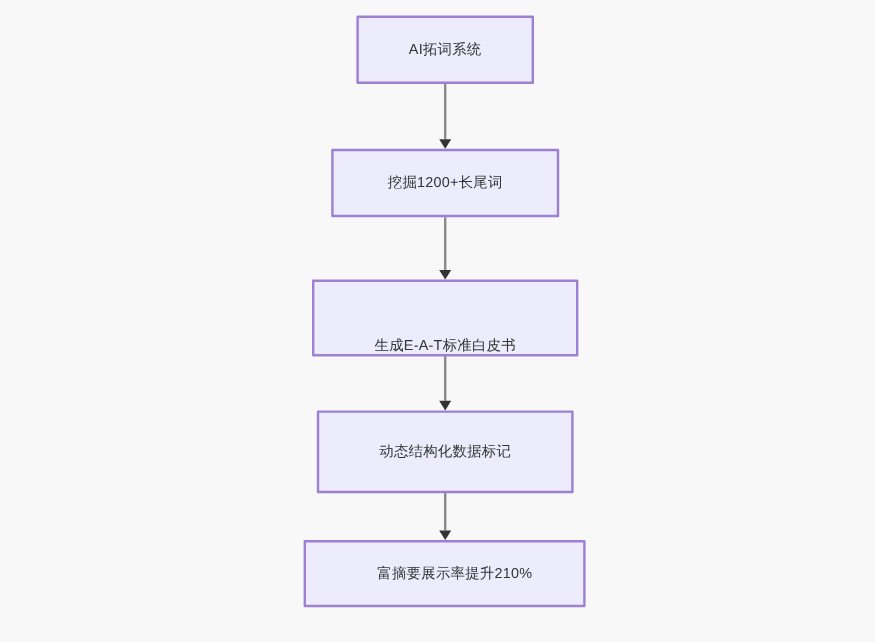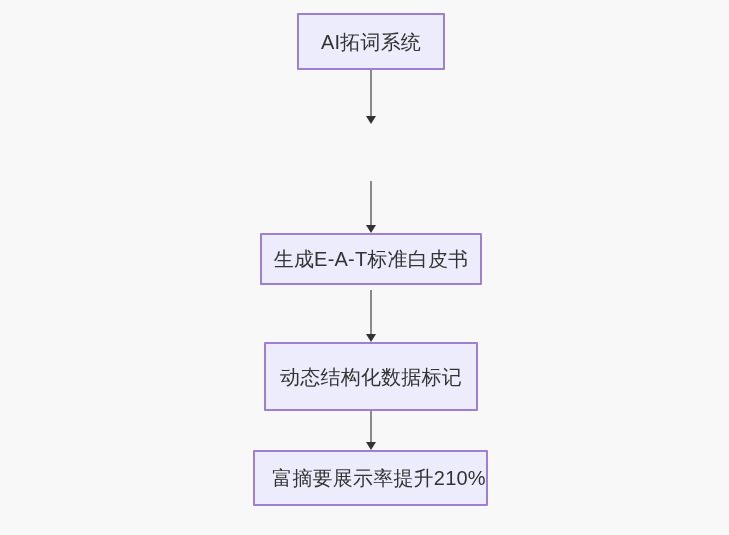--- a/index.html
+++ b/index.html
@@ -21,21 +21,21 @@
   .node {
     position: absolute;
     box-sizing: border-box;
     background: #ececfc;
     border: 2px solid #9d7fd4;
     border-radius: 1px;
     display: flex;
     align-items: center;
     justify-content: center;
     color: #333333;
-    font-size: 20px;
+    font-size: 12px;
     line-height: 1.2;
     letter-spacing: 0.2px;
     white-space: nowrap;
     text-align: center;
   }
   .edge {
     position: absolute;
     width: 0;
     height: 0;
   }
@@ -78,22 +78,25 @@
 
   <div class="edge" style="left:371px; top:397px;">
     <div class="edge-line" style="height:45px;"></div>
     <div class="edge-head" style="top:45px;"></div>
   </div>
 
   <div class="node" style="left:297px; top:13px; width:148px; height:57px;">
     <span>AI拓词系统</span>
   </div>
 
+  <div class="node" style="left:276px; top:124px; width:190px; height:57px;">
+    <span>挖掘1200+长尾词</span>
+  </div>
 
-  <div class="node" style="left:260px; top:233px; width:222px; height:52px;">
+  <div class="node" style="left:260px; top:233px; width:222px; height:64px;align-items:flex-end;">
     <span>生成E-A-T标准白皮书</span>
   </div>
 
   <div class="node" style="left:264px; top:342px; width:214px; height:69px;">
     <span>动态结构化数据标记</span>
   </div>
 
   <div class="node" style="left:253px; top:450px; width:235px; height:56px;padding-left:17px;">
     <span>富摘要展示率提升210%</span>
   </div>

